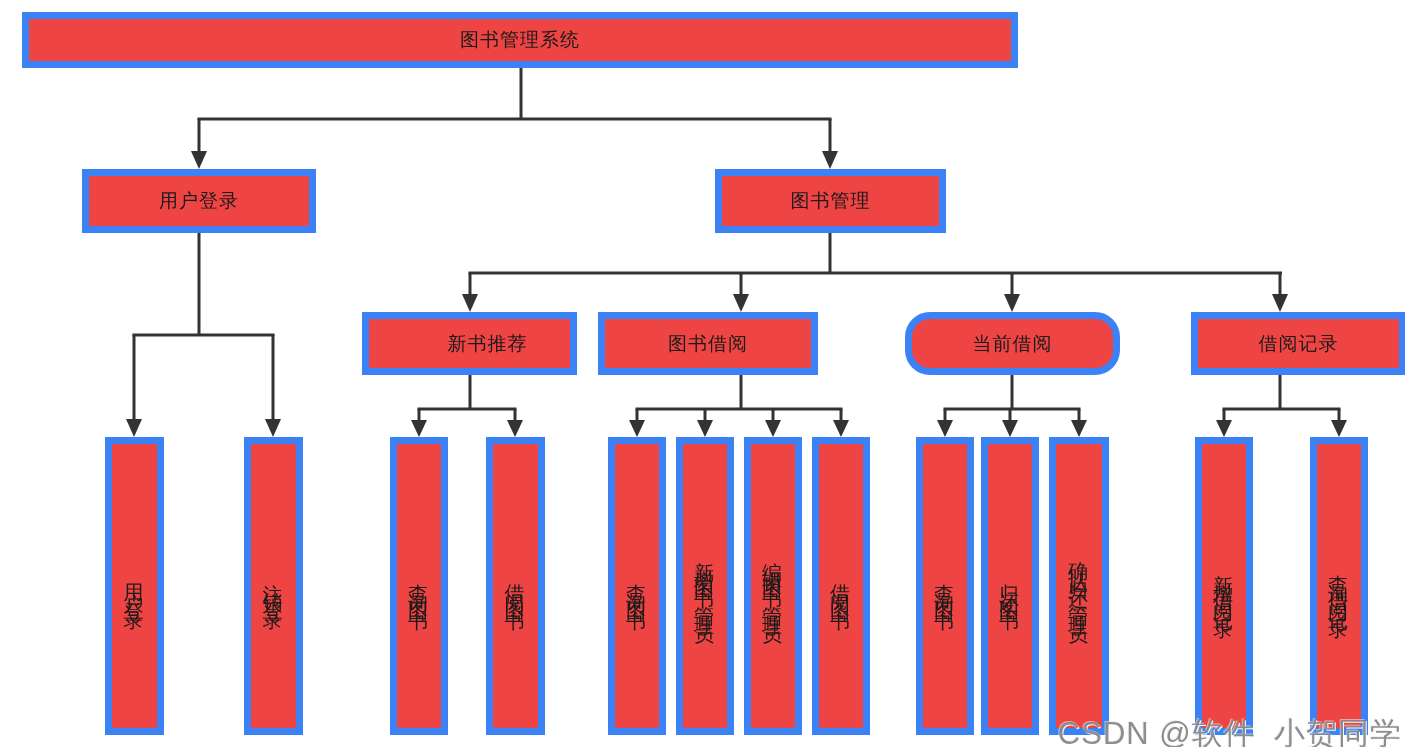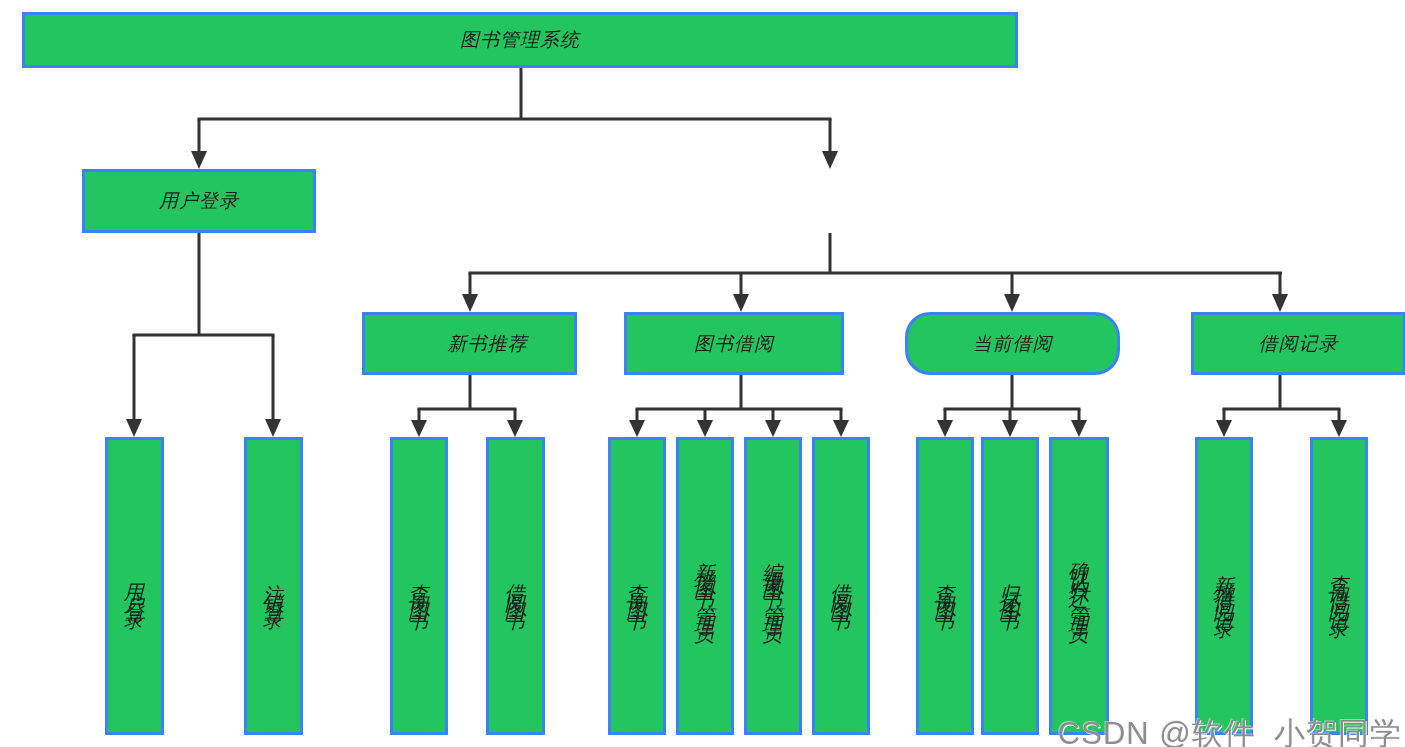--- a/index.html
+++ b/index.html
@@ -2,34 +2,34 @@
 <html><head>
 <meta charset="utf-8">
 <style>
   html,body{margin:0;padding:0;background:#ffffff;}
   #stage{
     position:relative;width:1405px;height:747px;background:#ffffff;overflow:hidden;
     font-family:"Liberation Sans","DejaVu Sans",sans-serif;color:#1a1a1a;
   }
   #connectors{position:absolute;left:0;top:0;width:1405px;height:747px;}
   .node{
-    position:absolute;box-sizing:border-box;background:#22c55e;
-    border:3px solid #3b82f6;display:flex;align-items:center;justify-content:center;
-    font-size:19px;letter-spacing:1px;white-space:nowrap;z-index:2;font-style:italic;
+    position:absolute;box-sizing:border-box;background:#ef4444;
+    border:7px solid #3b82f6;display:flex;align-items:center;justify-content:center;
+    font-size:19px;letter-spacing:1px;white-space:nowrap;z-index:2;
   }
   .node.v{
     writing-mode:vertical-rl;text-orientation:mixed;
     letter-spacing:9px;font-size:20px;top:437px;height:298px;
   }
   
   #nd-root{left:22px;top:12px;width:996px;height:56px;}
   #nd-user-login{left:82px;top:169px;width:234px;height:64px;}
   #nd-book-mgmt{left:715px;top:169px;width:231px;height:64px;}
   #nd-new-book{left:362px;top:312px;width:215px;height:63px;padding-left:36px;}
-  #nd-book-borrow{left:624px;top:312px;width:220px;height:63px;}
+  #nd-book-borrow{left:598px;top:312px;width:220px;height:63px;}
   #nd-current-borrow{left:905px;top:312px;width:215px;height:63px;border-radius:25px;}
   #nd-borrow-record{left:1191px;top:312px;width:215px;height:63px;}
   
   #nd-u1{left:105px;width:59px;}
   #nd-u2{left:244px;width:59px;}
   #nd-n1{left:390px;width:58px;}
   #nd-n2{left:486px;width:59px;}
   #nd-b1{left:608px;width:58px;}
   #nd-b2{left:676px;width:58px;}
   #nd-b3{left:744px;width:58px;}
@@ -116,20 +116,21 @@
       <line x1="1224" y1="409" x2="1224" y2="421"></line>
       <path d="M1216 420 L1232 420 L1224 437 Z" fill="#333333" stroke="none"></path>
       <line x1="1339" y1="409" x2="1339" y2="421"></line>
       <path d="M1331 420 L1347 420 L1339 437 Z" fill="#333333" stroke="none"></path>
     </g>
   </svg>
 
   <div class="node" id="nd-root">图书管理系统</div>
 
   <div class="node" id="nd-user-login">用户登录</div>
+  <div class="node" id="nd-book-mgmt">图书管理</div>
 
   <div class="node" id="nd-new-book">新书推荐</div>
   <div class="node" id="nd-book-borrow">图书借阅</div>
   <div class="node" id="nd-current-borrow">当前借阅</div>
   <div class="node" id="nd-borrow-record">借阅记录</div>
 
   <div class="node v" id="nd-u1">用户登录</div>
   <div class="node v" id="nd-u2">注销登录</div>
 
   <div class="node v" id="nd-n1">查询图书</div>

